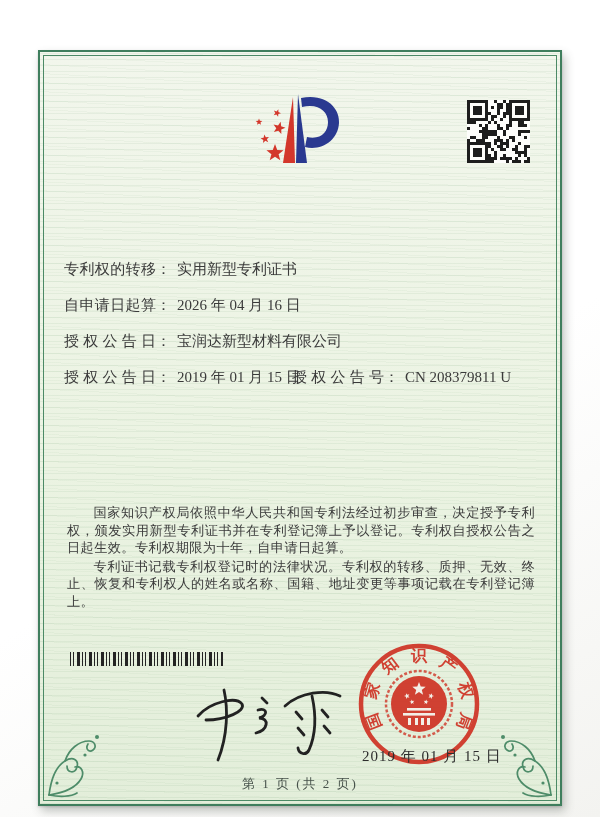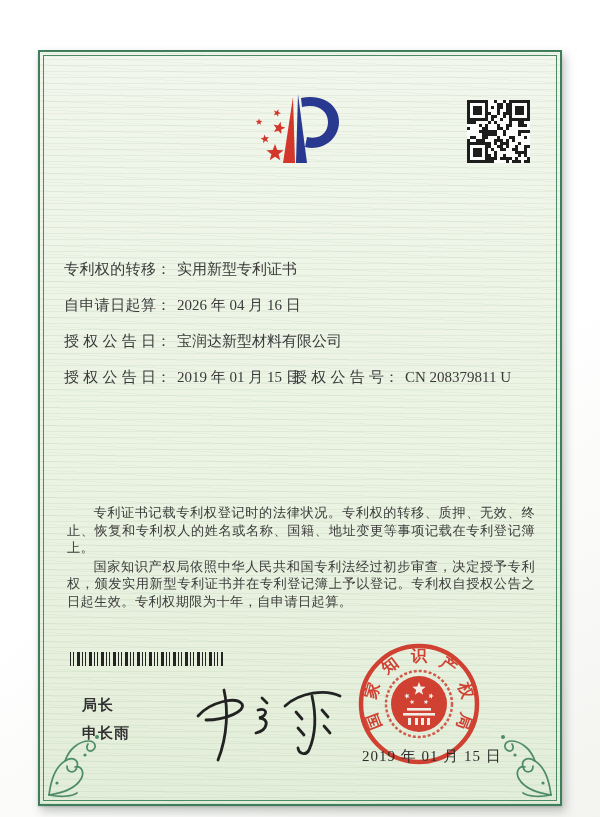--- a/index.html
+++ b/index.html
@@ -333,30 +333,26 @@
       </div>
       <div class="frow">
         <span class="flabel">授权公告日</span><span class="colon">：</span><span>2019 年 01 月 15 日</span>
         <span class="grant-no">
           <span class="flabel">授权公告号</span><span class="colon">：</span><span>CN 208379811 U</span>
         </span>
       </div>
     </div>
 
     <div class="paras">
+      <p>国家知识产权局依照中华人民共和国专利法经过初步审查，决定授予专利权，颁发实用新型专利证书并在专利登记簿上予以登记。专利权自授权公告之日起生效。专利权期限为十年，自申请日起算。</p>
       <p>专利证书记载专利权登记时的法律状况。专利权的转移、质押、无效、终止、恢复和专利权人的姓名或名称、国籍、地址变更等事项记载在专利登记簿上。</p>
-      <p>国家知识产权局依照中华人民共和国专利法经过初步审查，决定授予专利权，颁发实用新型专利证书并在专利登记簿上予以登记。专利权自授权公告之日起生效。专利权期限为十年，自申请日起算。</p>
     </div>
 
     <div class="barcode"></div>
 
-    <div class="director">
-      <div>局长</div>
-      <div>申长雨</div>
-    </div>
 
     <svg class="sig-svg" width="200" height="130" viewBox="0 0 200 130">
       <path d="M10,36 C22,22 48,16 54,24 C58,31 38,40 18,40"></path>
       <path d="M36,10 C40,28 40,55 30,80"></path>
       <path d="M74,18 l5,5"></path>
       <path d="M70,30 C80,27 80,36 71,38 C82,38 80,50 68,53"></path>
       <path d="M97,26 C112,12 138,9 152,16"></path>
       <path d="M124,16 C128,34 128,54 121,70 C118,76 111,74 110,68"></path>
       <path d="M108,32 l6,7"></path>
       <path d="M134,30 l6,7"></path>
@@ -404,14 +400,15 @@
     <svg class="orn orn-right" width="72" height="72" viewBox="0 0 72 72">
       <path d="M4,68 C6,52 10,40 20,34 C28,29 34,33 32,40 C30,47 22,46 22,39"></path>
       <path d="M4,68 C18,66 30,62 36,52 C40,45 36,38 30,40"></path>
       <path d="M20,34 C24,22 34,14 44,14 C50,14 52,20 48,23 C44,26 40,22 43,17"></path>
       <path d="M4,68 C14,70 26,70 32,66"></path>
       <circle cx="52" cy="10" r="2"></circle>
       <circle cx="12" cy="56" r="1.6"></circle>
       <circle cx="40" cy="28" r="1.6"></circle>
     </svg>
 
+    <div class="page-no">第 1 页 (共 2 页)</div>
   </div>
 </div>
 
 </body></html>

